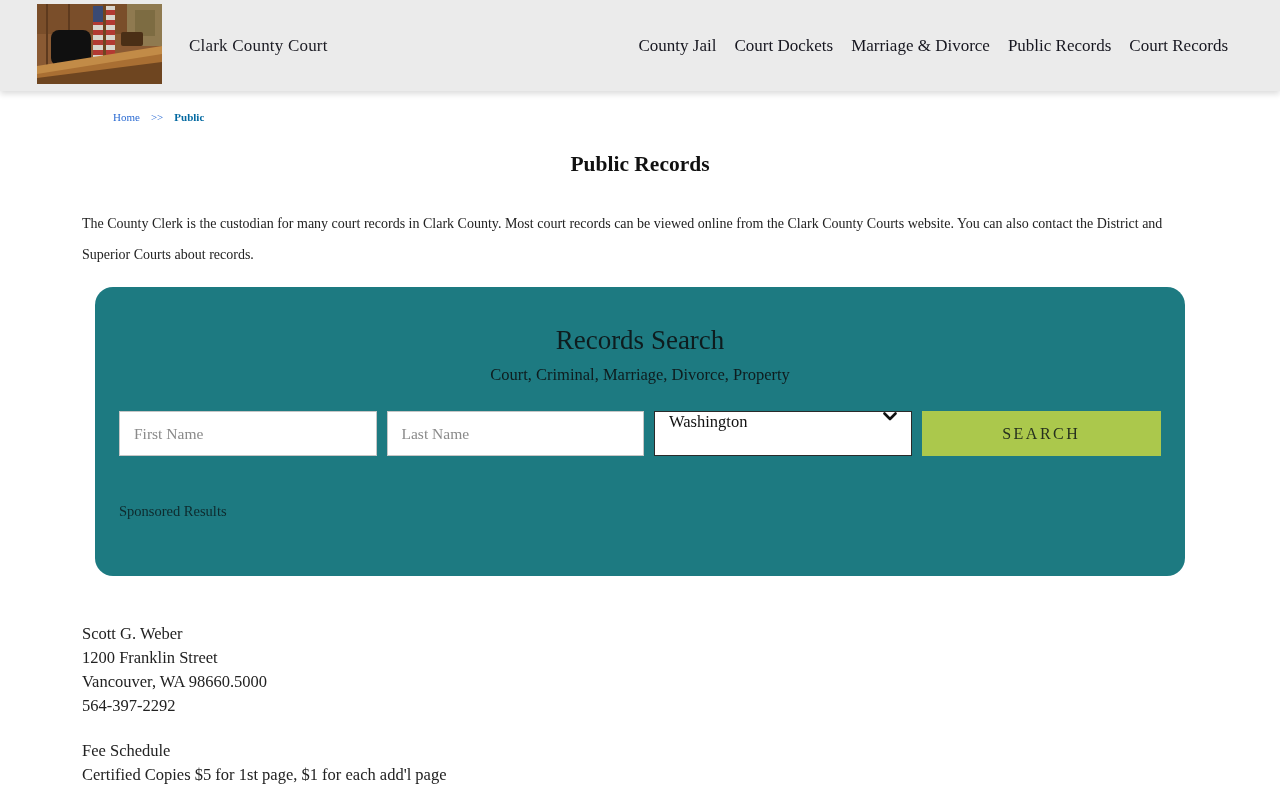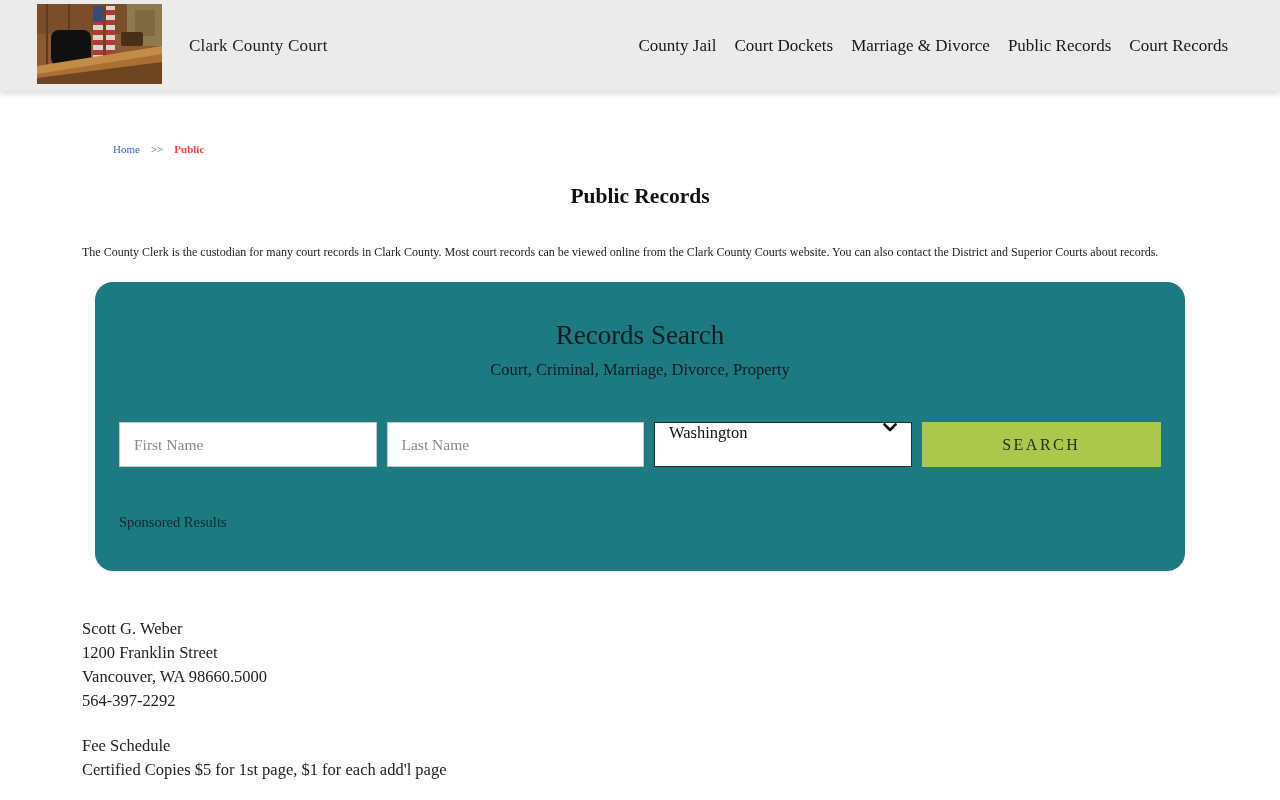--- a/index.html
+++ b/index.html
@@ -49,33 +49,33 @@
   
   .breadcrumb {
     padding: 20px 0 0 113px;
     font-size: 11px;
     display: flex;
     align-items: baseline;
     column-gap: 11px;
   }
   .crumb-link { color: #2b6bd3; cursor: pointer; }
   .crumb-sep  { color: #2b6bd3; }
-  .crumb-current { color: #ef4444; font-weight: bold; margin-top: 32px; }
+  .crumb-current { color: #0369a1; font-weight: bold; }
   
   .page-title {
     margin: 29px 0 0;
     text-align: center;
     font-size: 21.5px;
     font-weight: bold;
     color: #111111;
   }
   .intro {
     margin: 31px 82px 0;
-    font-size: 12px;
-    line-height: 25px;
+    font-size: 14px;
+    line-height: 31px;
     color: #222222;
   }
   
   .panel {
     margin: 17px 95px 0;
     height: 289px;
     background: #1d7a81;
     border-radius: 18px;
     padding: 38px 24px 0;
   }
@@ -86,21 +86,21 @@
     font-weight: normal;
     color: #0e1c1e;
   }
   .panel-subtitle {
     margin: 9px 0 0;
     text-align: center;
     font-size: 16.5px;
     color: #0e1c1e;
   }
   .form-row {
-    margin-top: 42px;
+    margin-top: 26px;
     display: flex;
     column-gap: 10px;
   }
   .text-input {
     flex: 1 1 0;
     height: 45px;
     border: 1px solid #c6c6c6;
     background: #ffffff;
     padding: 0 14px;
     font-family: inherit;

